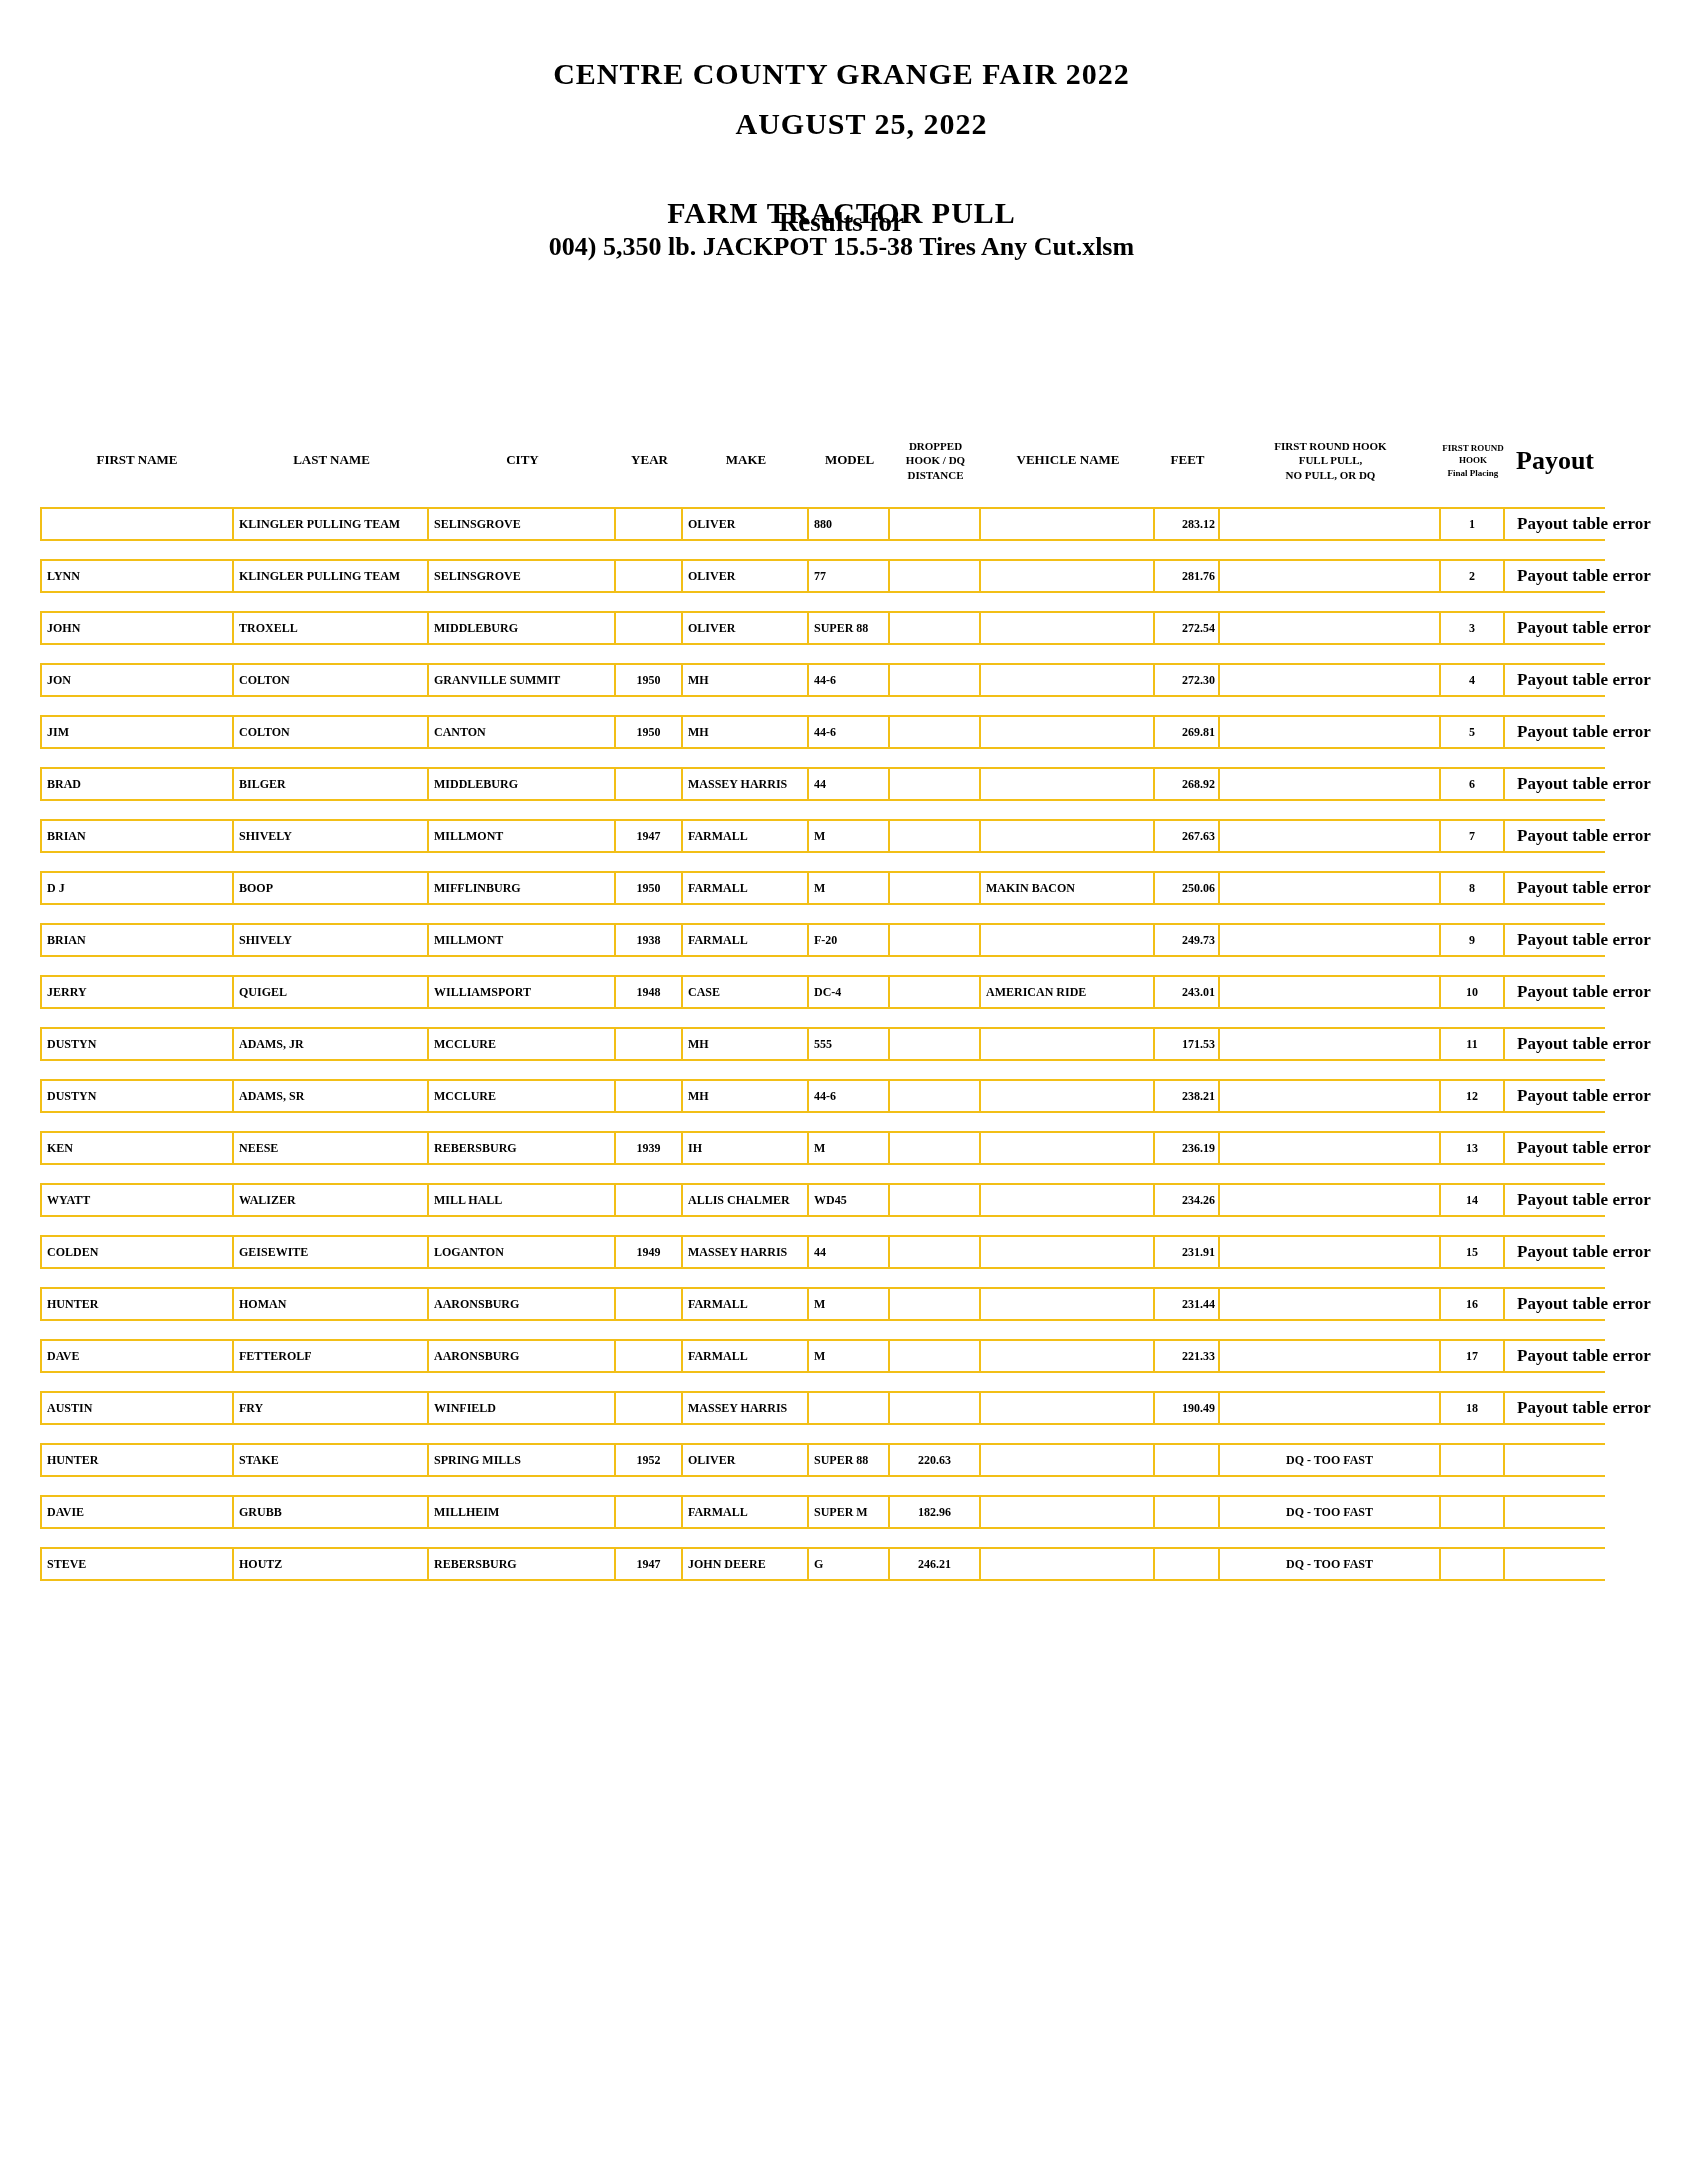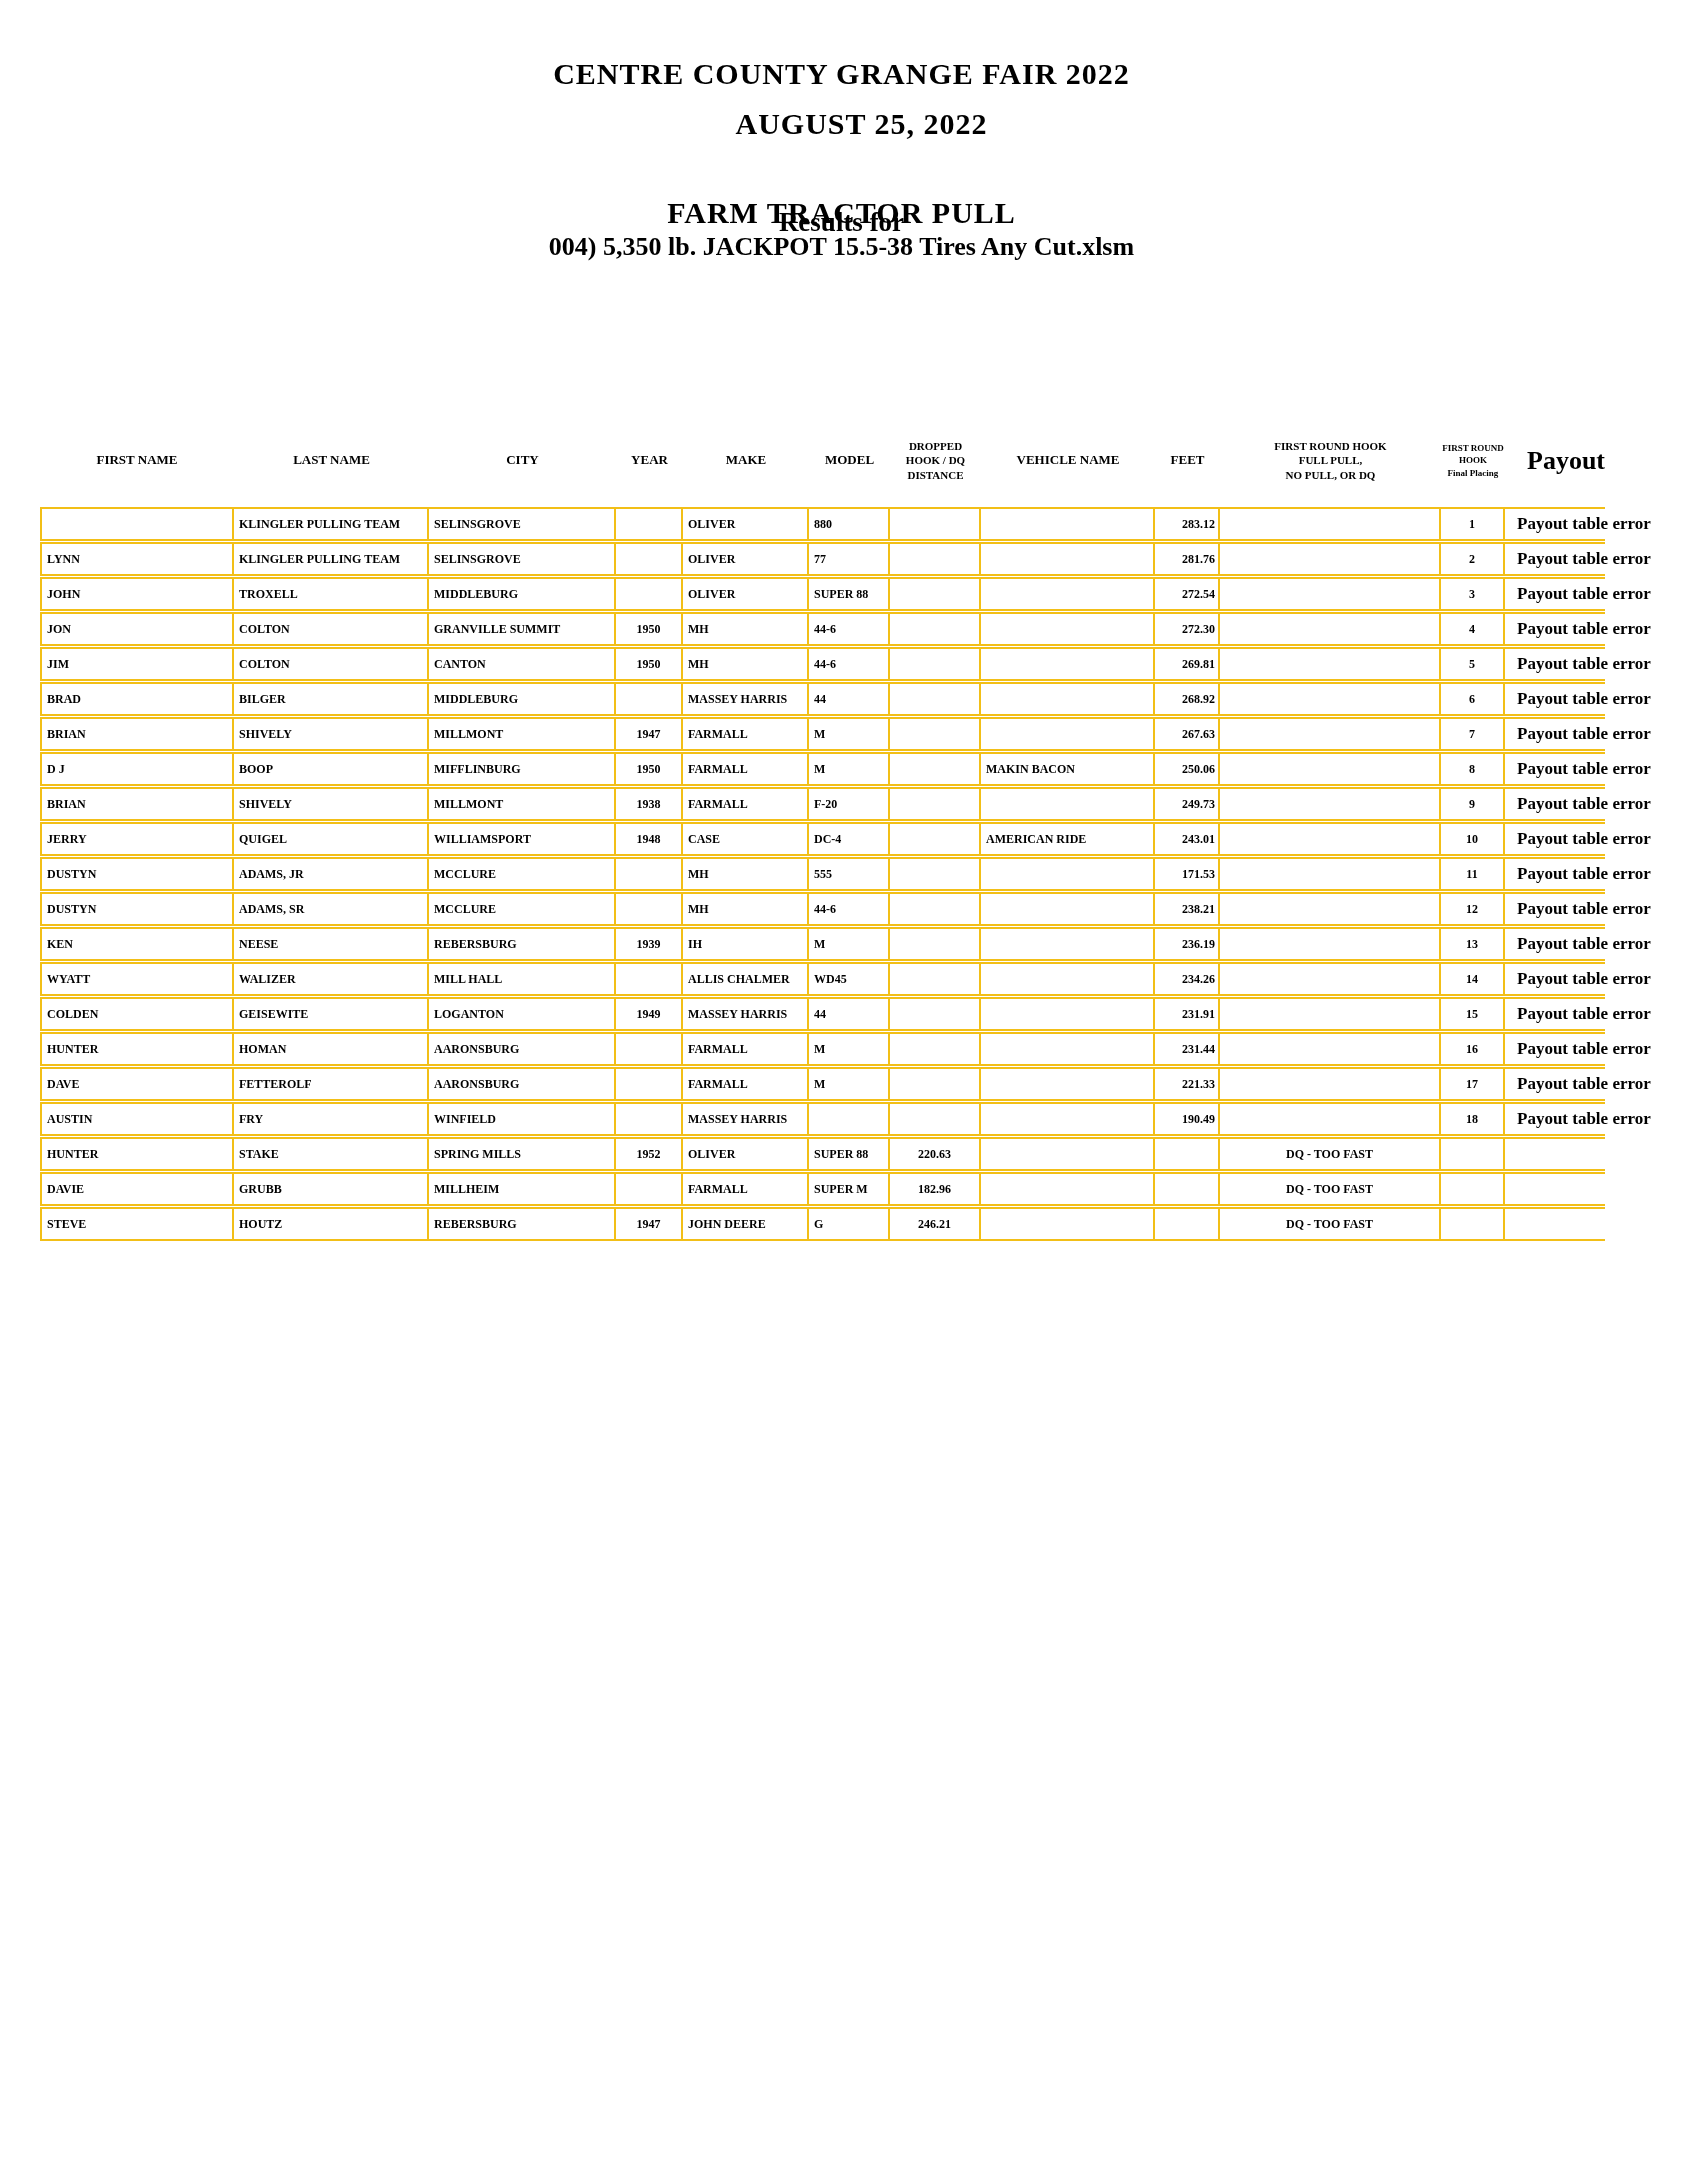--- a/index.html
+++ b/index.html
@@ -25,28 +25,28 @@
     display:grid;
     grid-template-columns:194px 195px 187px 67px 126px 81px 91px 174px 65px 221px 64px 100px;
     align-items:center;
   }
   .hc{
     text-align:center;font-size:13px;line-height:1.3;
     white-space:pre-line;
   }
   .hc.h-mid{font-size:11px;}
   .hc.h-tiny{font-size:9px;line-height:1.35;}
-  .hc.h-big{font-size:26px;white-space:nowrap;text-align:right;}
+  .hc.h-big{font-size:26px;white-space:nowrap;}
   
   .tbody{position:absolute;left:40px;top:507px;}
   .trow{
     display:grid;
     grid-template-columns:194px 195px 187px 67px 126px 81px 91px 174px 65px 221px 64px 100px;
     height:34px;
-    margin-bottom:1px;
+    margin-bottom:18px;
   }
   .cell{
     box-sizing:border-box;
     border-top:2px solid var(--gold,#F2BF17);
     border-bottom:2px solid var(--gold,#F2BF17);
     border-right:2px solid var(--gold,#F2BF17);
     font-size:12px;
     display:flex;align-items:center;
     padding:0 5px;
     overflow:hidden;

